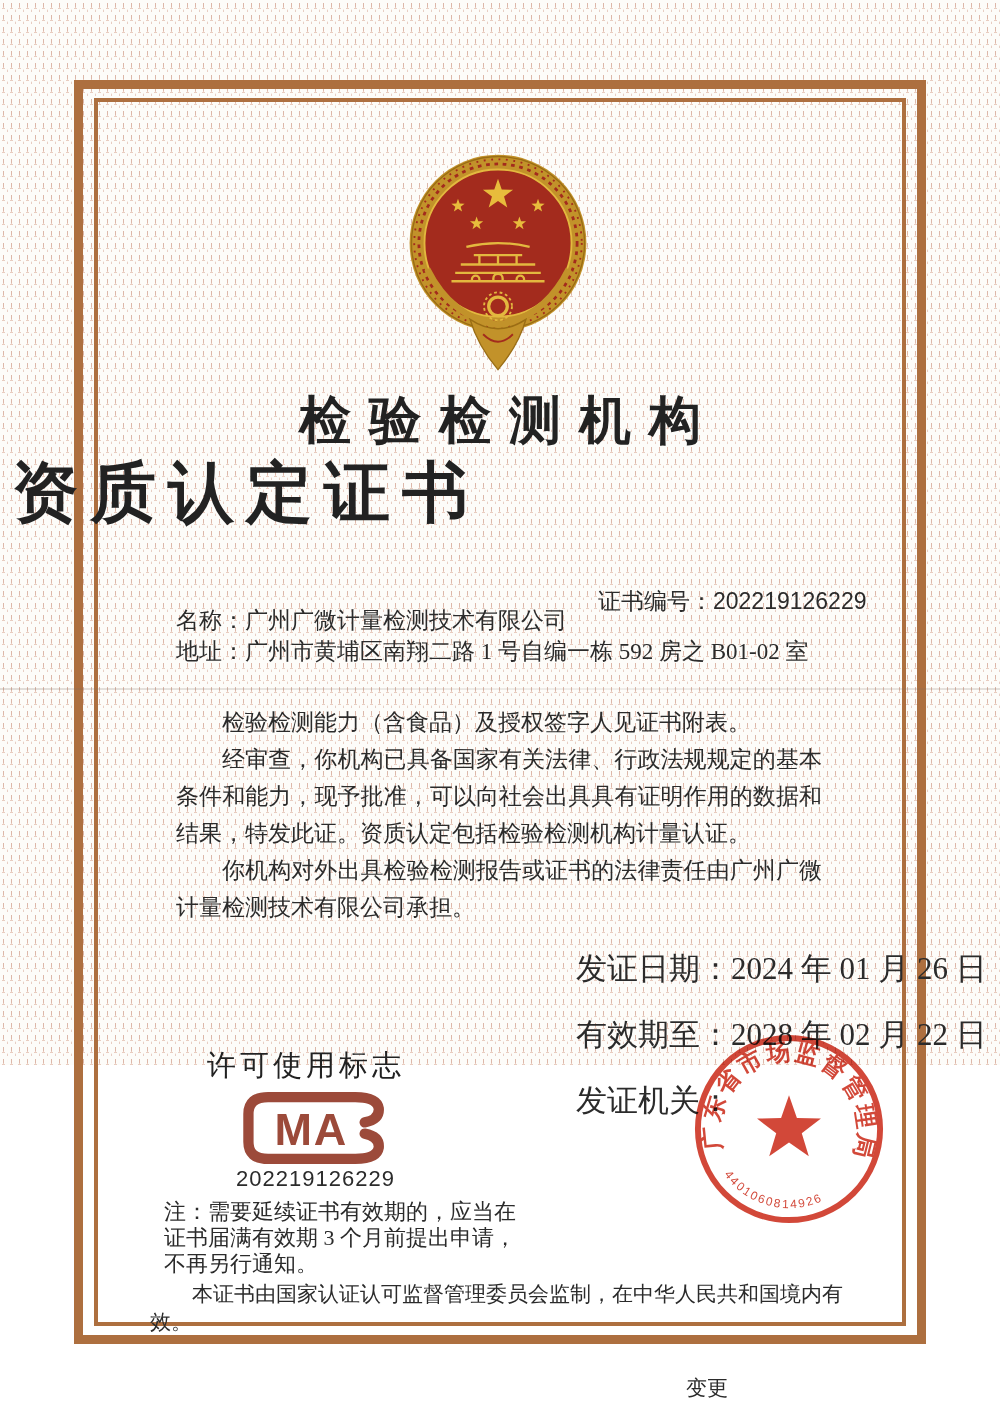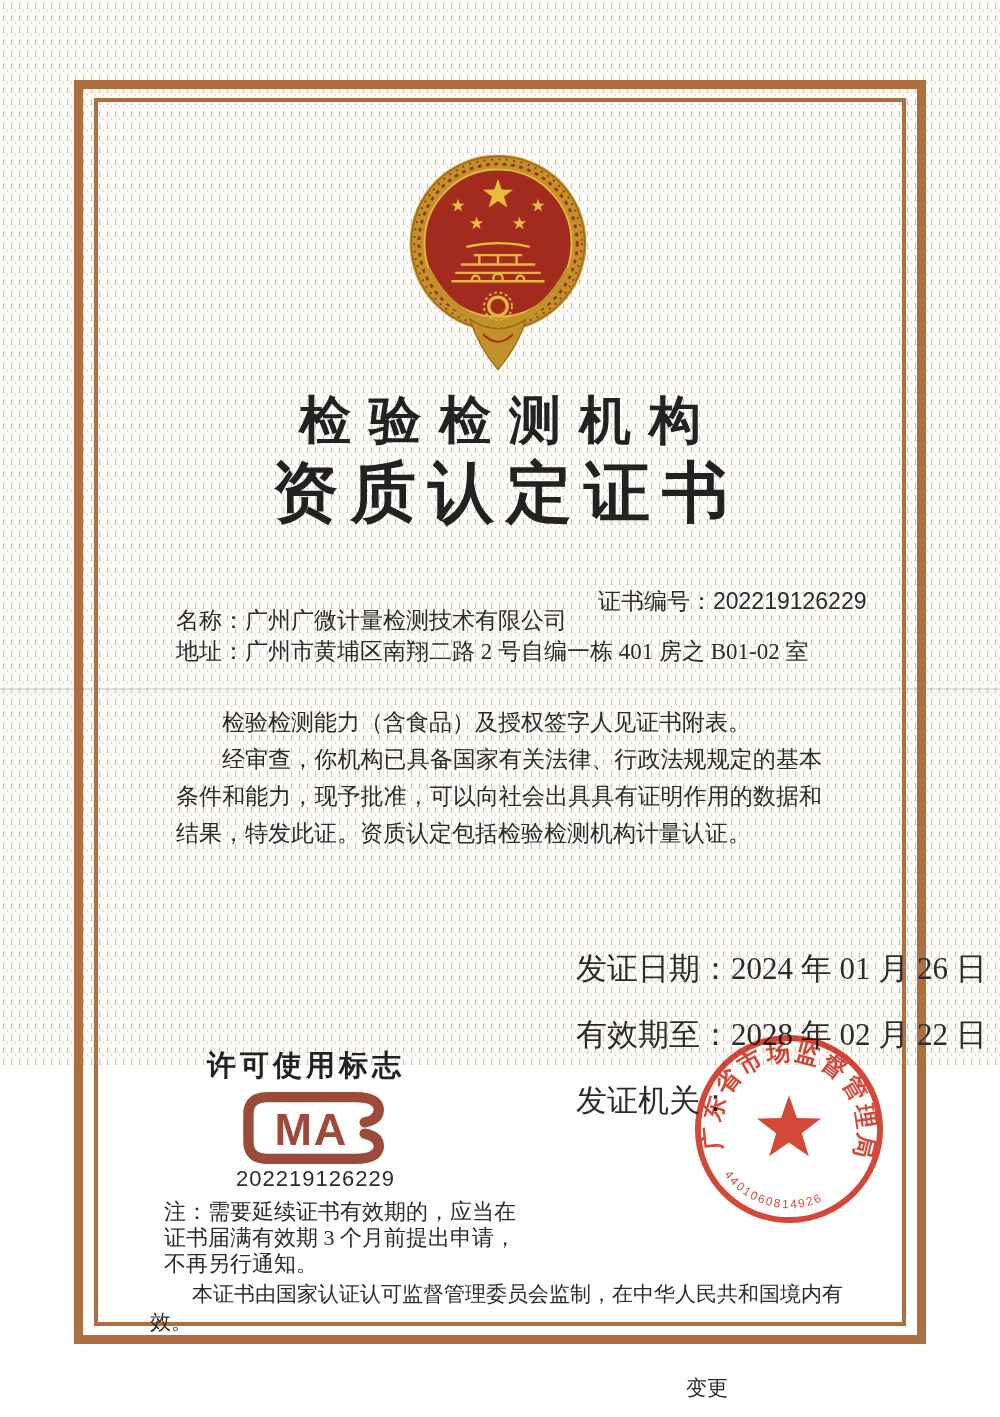--- a/index.html
+++ b/index.html
@@ -14,32 +14,32 @@
     background-size:8px 12px;}
   .border-outer{position:absolute;left:74px;top:80px;width:852px;height:1264px;
     border:9px solid #ad6f3f;box-sizing:border-box;}
   .border-inner{position:absolute;left:94px;top:98px;width:812px;height:1228px;
     border:4px solid #ad6f3f;box-sizing:border-box;}
   .fold-line{position:absolute;left:0;top:688px;width:1000px;height:2px;
     background:linear-gradient(to right, rgba(125,108,96,.22), rgba(125,108,96,.10) 60%, rgba(125,108,96,.20));}
   .emblem{position:absolute;left:403px;top:150px;width:190px;height:228px;}
   .title1{position:absolute;left:0;top:386px;width:1000px;text-align:center;
     font-size:52px;font-weight:bold;letter-spacing:18px;text-indent:18px;color:#222;}
-  .title2{position:absolute;left:0;top:448px;width:1000px;text-align:center;
+  .title2{position:absolute;left:0;top:448px;width:1000px;
     font-size:66px;font-weight:bold;letter-spacing:12px;text-indent:12px;color:#222;}
   .cert-no{position:absolute;left:598px;top:554px;font-size:23px;margin-top:32px;}
   .field-row{position:absolute;left:176px;font-size:23px;}
   .row-name{top:582px;margin-top:23px;}
   .row-addr{top:636px;}
   .body-block{position:absolute;left:176px;top:704px;width:646px;
     font-size:23px;line-height:37px;text-align:justify;}
   .body-block p{margin:0;text-indent:2em;}
   .dates{position:absolute;left:576px;top:948px;font-size:31px;}
   .dates .drow{margin-bottom:24px;white-space:nowrap;}
-  .mark-title{position:absolute;left:207px;top:1046px;font-size:29px;font-weight:bold;
+  .mark-title{position:absolute;left:207px;top:1046px;font-size:29px;font-weight:normal;
     letter-spacing:4px;color:#222;}
   .cma-logo{position:absolute;left:240px;top:1088px;width:150px;height:80px;}
   .mark-number{position:absolute;left:228px;top:1166px;width:175px;text-align:center;
     font-size:22px;letter-spacing:1px;font-family:"Liberation Sans","DejaVu Sans",sans-serif;}
   .note{position:absolute;left:164px;top:1199px;width:352px;
     font-size:22px;line-height:26px;}
   .footer-line{position:absolute;left:150px;top:1280px;width:730px;
     font-size:21px;text-indent:2em;}
   .official-seal{position:absolute;left:690px;top:1030px;width:198px;height:198px;
     mix-blend-mode:multiply;opacity:.93;}
@@ -92,26 +92,27 @@
 
   <div class="cert-no">
     <span>证书编号：</span><span class="num">202219126229</span>
   </div>
 
   <div class="field-row row-name">
     <span>名称：</span><span>广州广微计量检测技术有限公司</span>
   </div>
 
   <div class="field-row row-addr">
-    <span>地址：</span><span>广州市黄埔区南翔二路 2 号自编一栋 401 房之 B01-02 室</span>
+    <span>地址：</span><span>广州市黄埔区南翔二路 1 号自编一栋 592 房之 B01-02 室</span>
   </div>
 
   <div class="body-block">
     <p>检验检测能力（含食品）及授权签字人见证书附表。</p>
     <p>经审查，你机构已具备国家有关法律、行政法规规定的基本条件和能力，现予批准，可以向社会出具具有证明作用的数据和结果，特发此证。资质认定包括检验检测机构计量认证。</p>
+    <p>你机构对外出具检验检测报告或证书的法律责任由广州广微计量检测技术有限公司承担。</p>
   </div>
 
   <div class="dates">
     <div class="drow">
       <span>发证日期：</span><span>2024 年 01 月 26 日</span>
     </div>
     <div class="drow">
       <span>有效期至：</span><span>2028 年 02 月 22 日</span>
     </div>
     <div class="drow">

